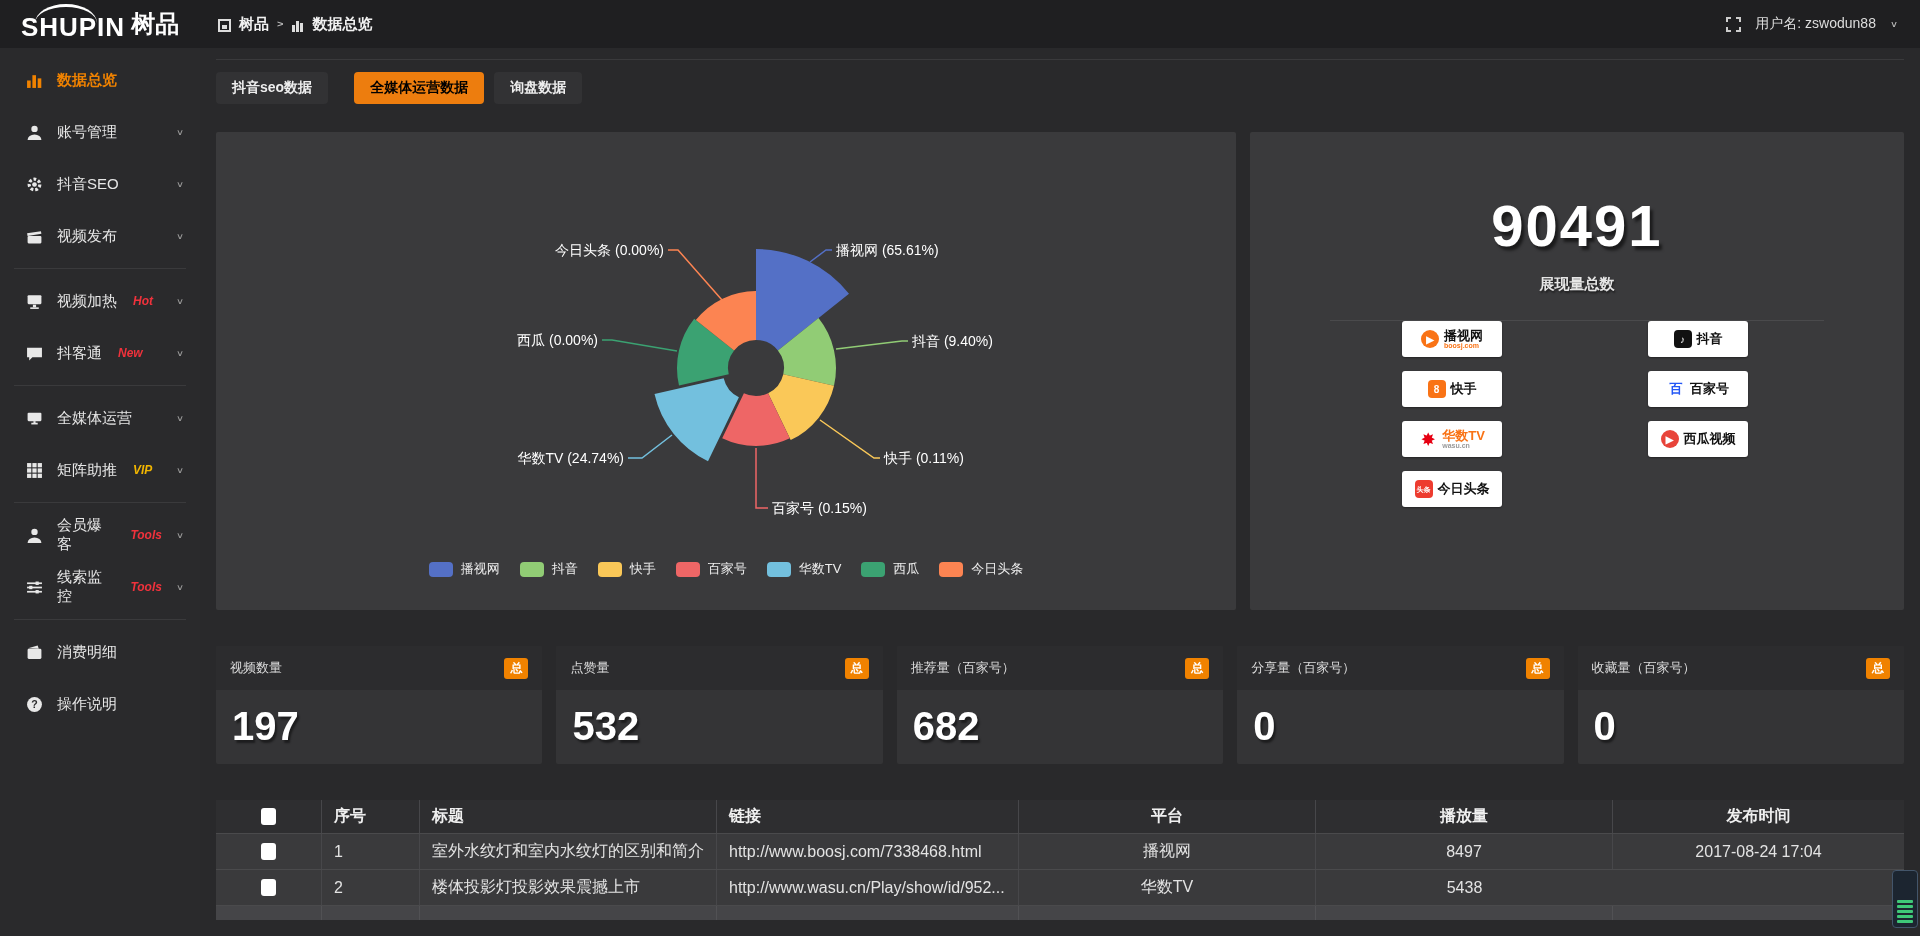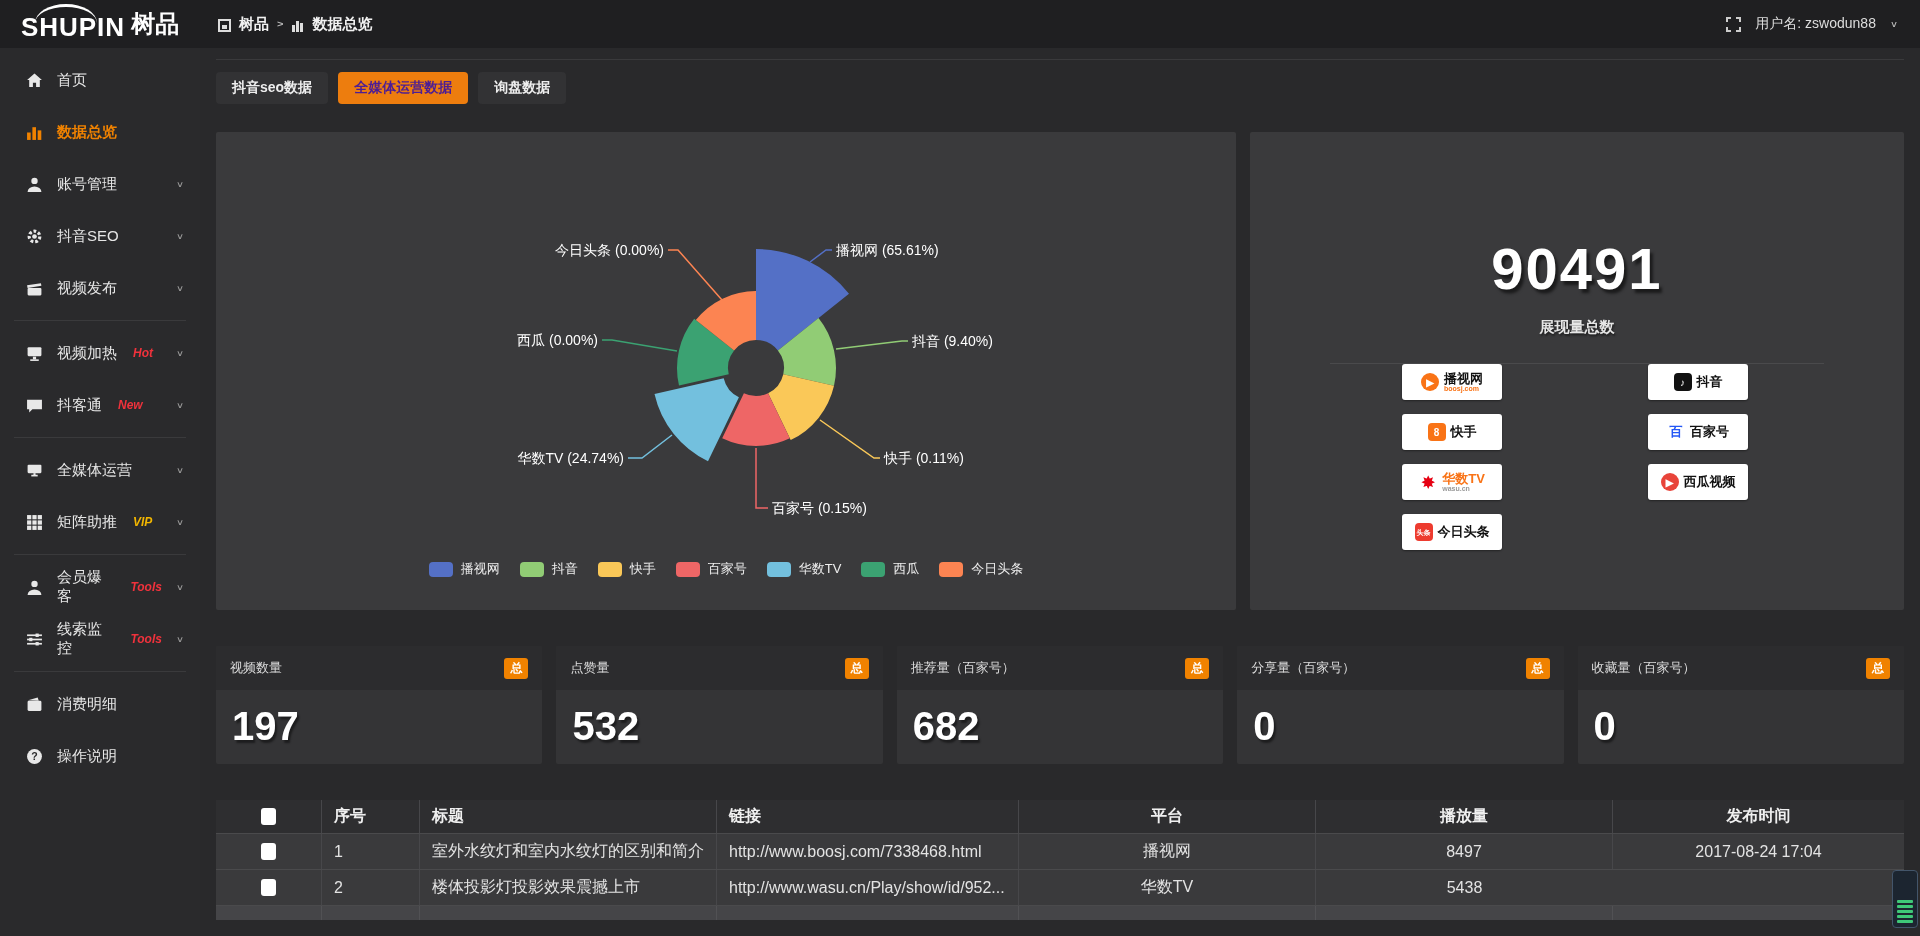--- a/index.html
+++ b/index.html
@@ -30,33 +30,33 @@
   .s-badge.gold { color:#f2b600; }
   .s-chev { margin-left:auto; color:#9a9a9a; font-size:11px; transform:scaleY(.75); }
   .s-div { height:1px; background:#3a3a3c; margin:6px 14px; }
 
   
   .main { position:absolute; left:200px; top:48px; width:1720px; height:888px; }
   .hdiv { position:absolute; left:16px; top:11px; width:1688px; height:1px; background:#3a3a3c; }
   .tabs { position:absolute; left:16px; top:24px; display:flex; gap:10px; }
   .tab { height:32px; padding:0 16px; display:flex; align-items:center; background:#323234; color:#eee;
     font-size:14px; font-weight:bold; border-radius:4px; cursor:pointer; }
-  .tab.active { background:#ed7d0e; color:#4c1d95; }
+  .tab.active { background:#ed7d0e; color:#000000;margin-left:16px; }
 
   .panel { position:absolute; background:#3a3a3c; border-radius:2px; }
   .panel-chart { left:16px; top:84px; width:1020px; height:478px; }
   .panel-sum   { left:1050px; top:84px; width:654px; height:478px; }
 
   .legend { position:absolute; left:0; right:0; bottom:32px; display:flex; justify-content:center; gap:20px; }
   .lg-item { display:flex; align-items:center; gap:8px; font-size:13px; color:#eee; }
   .sw { width:24px; height:15px; border-radius:4px; display:inline-block; }
   .c0{background:#5470c6}.c1{background:#91cc75}.c2{background:#fac858}.c3{background:#ee6666}
   .c4{background:#73c0de}.c5{background:#3ba272}.c6{background:#fc8452}
 
-  .sum-total { margin-top:103px; text-align:center; font-size:58px; font-weight:800; color:#fff;
+  .sum-total { margin-top:60px; text-align:center; font-size:58px; font-weight:800; color:#fff;
     letter-spacing:2px; text-shadow:3px 4px 3px rgba(0,0,0,.55); }
   .sum-cap { text-align:center; font-size:15px; font-weight:bold; margin-top:16px;
     text-shadow:1px 2px 2px rgba(0,0,0,.5); }
   .sum-div { height:1px; background:#4a4a4c; margin:26px 80px 0 80px; }
   .sum-sub { font-size:15px; font-weight:bold; margin:34px 0 16px 80px; }
   .plat-grid { display:grid; grid-template-columns:100px 100px; column-gap:146px; row-gap:14px; margin-left:152px; }
   .plat { width:100px; height:36px; background:#fff; border-radius:3px; display:flex; align-items:center;
     justify-content:center; gap:5px; color:#111; font-size:13px; font-weight:bold; box-shadow:0 1px 2px rgba(0,0,0,.4); }
   .pic { width:18px; height:18px; border-radius:4px; display:flex; align-items:center; justify-content:center;
     color:#fff; font-size:10px; flex:0 0 18px; }
@@ -131,26 +131,20 @@
           <path d="M14 10 V14 H10"></path>
           <path d="M5 14 H1 V10"></path>
       </svg>
     </span>
     <span>用户名: zswodun88</span>
     <span class="chev">∨</span>
   </div>
 </div>
 
 <div class="sidebar">
-  <div class="s-item">
-    <svg class="s-ic" viewBox="0 0 16 16">
-        <path d="M8 1.5 L15 7.5 H13 V14 H9.5 V10 H6.5 V14 H3 V7.5 H1 Z" fill="#e8e8e8"></path>
-      </svg>
-    <span class="lbl">首页</span>
-  </div>
   <div class="s-item active">
     <svg class="s-ic" viewBox="0 0 16 16">
         <rect x="1" y="8" width="3.4" height="7" fill="#f08200"></rect>
         <rect x="6" y="3" width="3.4" height="12" fill="#f08200"></rect>
         <rect x="11" y="6" width="3.4" height="9" fill="#f08200"></rect>
       </svg>
     <span class="lbl">数据总览</span>
   </div>
   <div class="s-item">
     <svg class="s-ic" viewBox="0 0 16 16">

